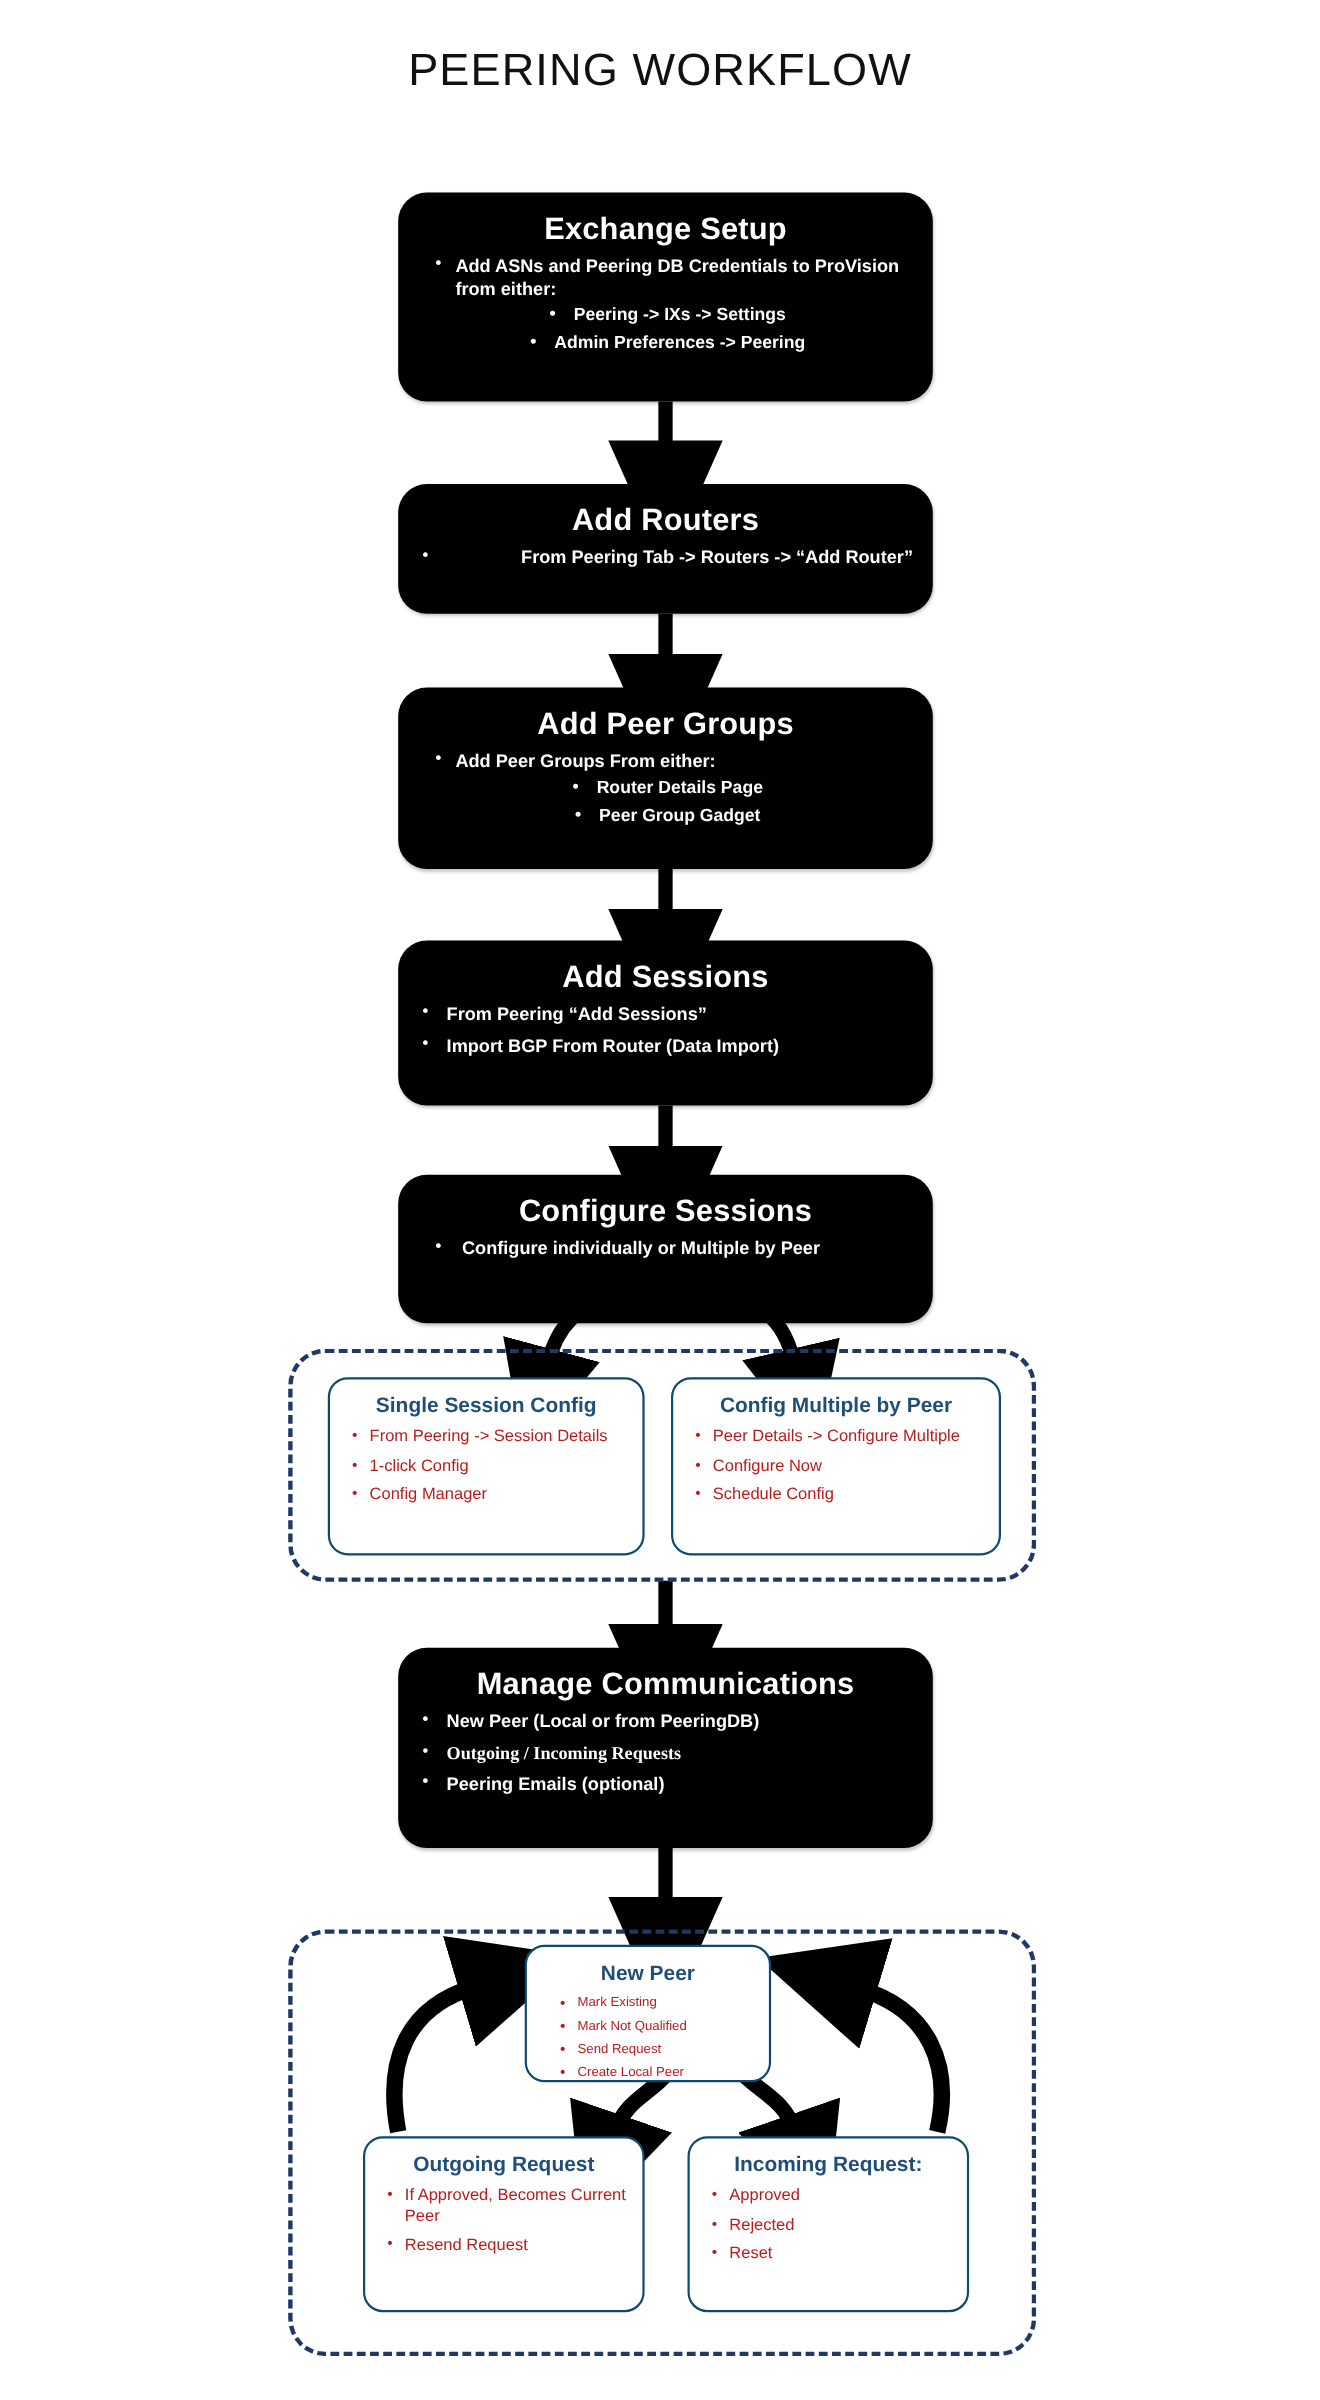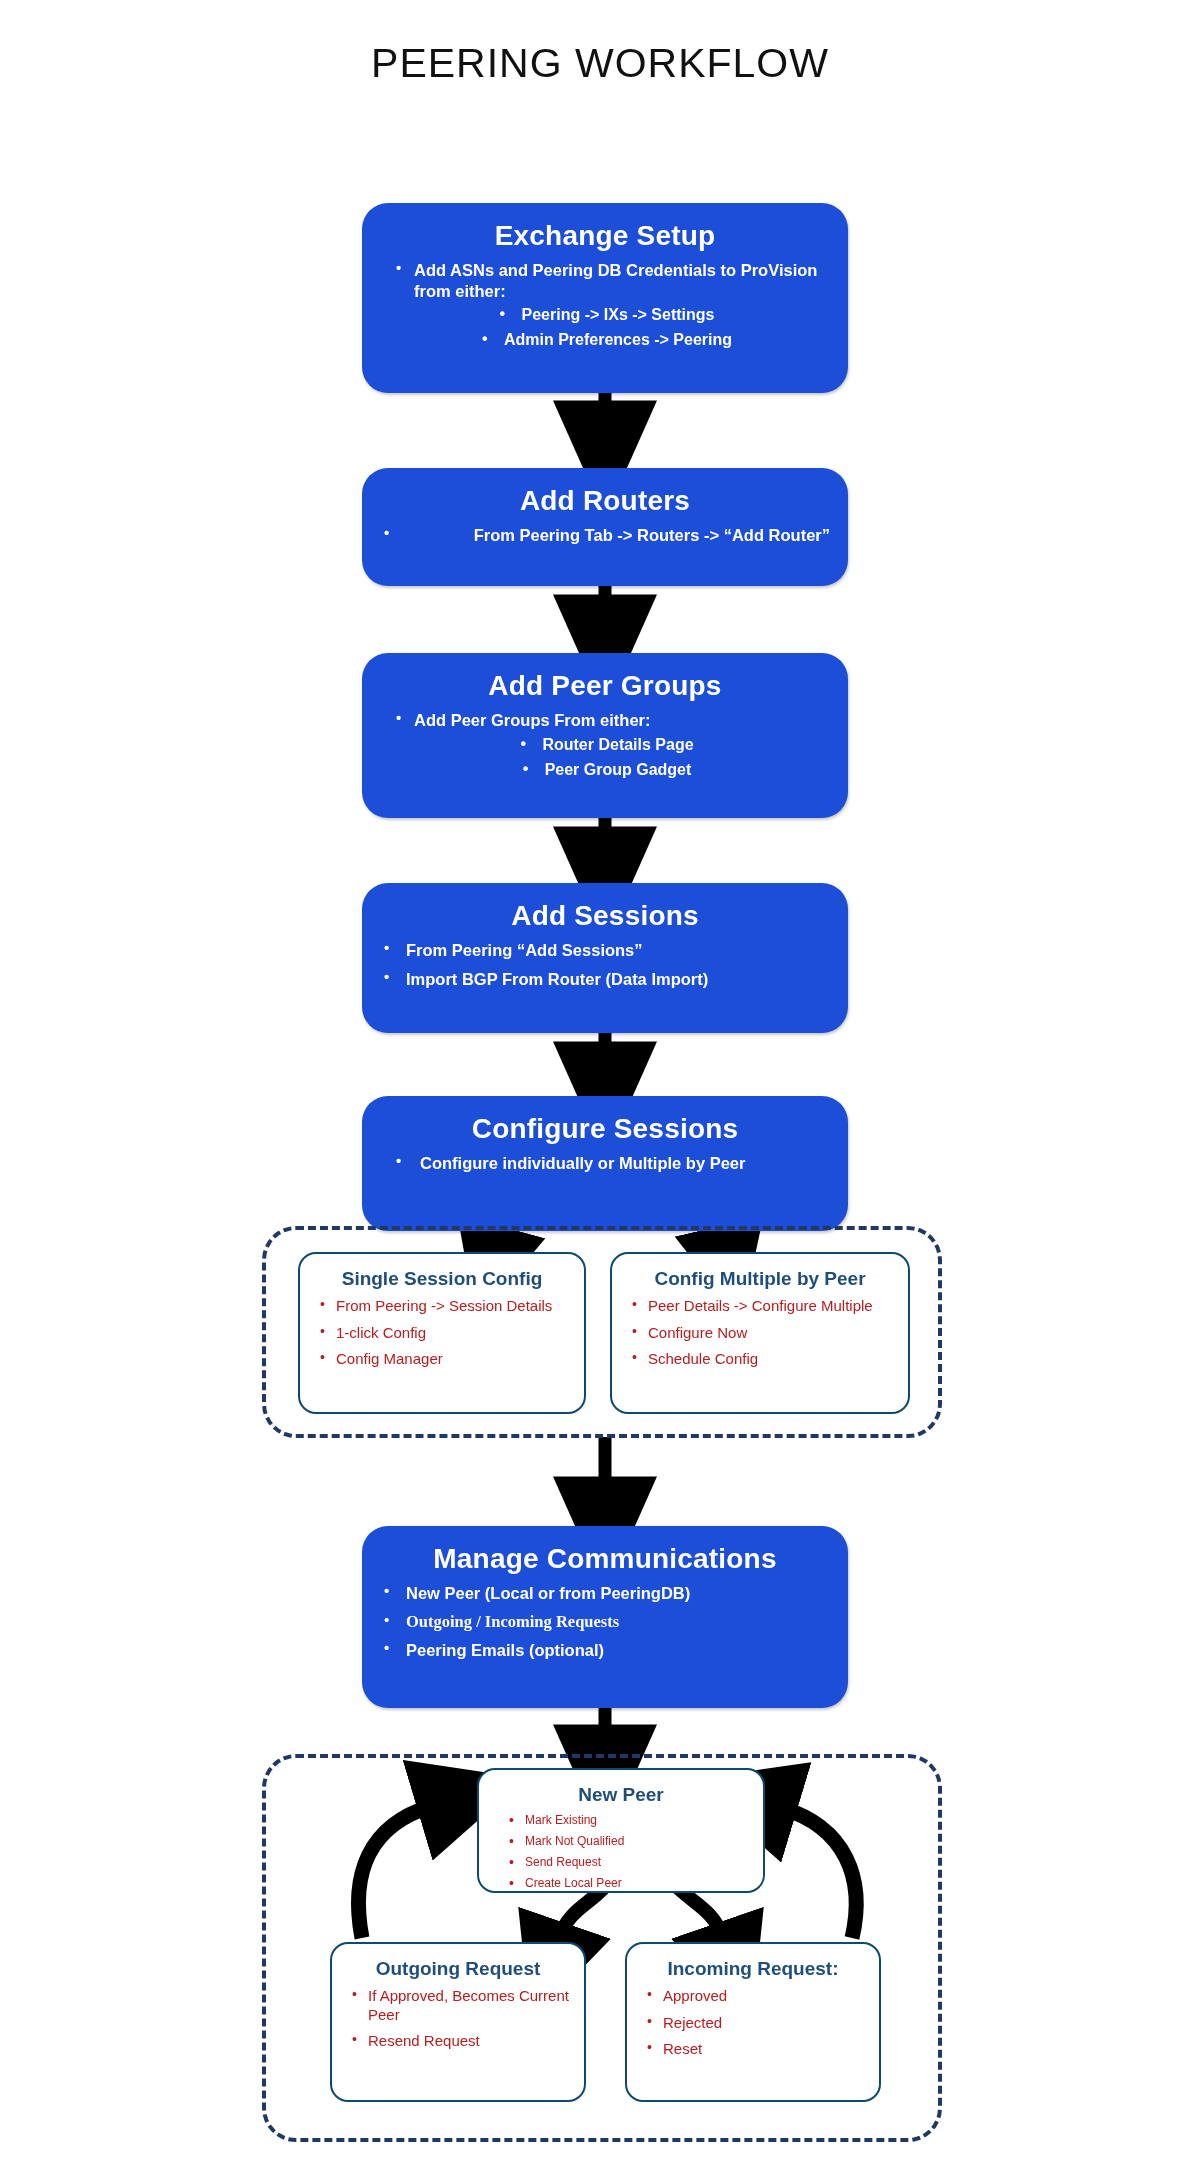--- a/index.html
+++ b/index.html
@@ -12,24 +12,23 @@
 
   
   .title{
     position:absolute;left:0;top:40px;width:1200px;text-align:center;
     font-size:41px;font-weight:400;letter-spacing:1px;color:#111111;
     font-family:"Liberation Sans", sans-serif;
   }
 
   
   .pbox{
-    position:absolute;background:#1d4ed8;border-radius:26px;
+    position:absolute;background:#000000;border-radius:26px;
     color:#ffffff;box-sizing:border-box;padding:10px 18px 4px 18px;
     box-shadow:1px 2px 3px rgba(0,0,0,.22);
-    margin-top:28px;
   }
   .pbox .ptitle{
     text-align:center;font-weight:bold;font-size:28px;line-height:1.15;
     margin:7px 0 8px 0;letter-spacing:.2px;
   }
   .pbox ul{list-style:none;margin:0;padding:0;}
   .pbox li{
     font-size:16.5px;font-weight:bold;line-height:1.25;
     margin:0 0 4px 0;padding-left:20px;position:relative;
   }
@@ -205,21 +204,21 @@
     <div class="ptitle">Manage Communications</div>
     <ul style="margin-top:4px;">
       <li style="padding-left:26px;margin-bottom:8px;">New Peer (Local or from PeeringDB)</li>
       <li style="padding-left:26px;margin-bottom:8px;font-family:Liberation Serif, serif;">Outgoing / Incoming Requests</li>
       <li style="padding-left:26px;">Peering Emails (optional)</li>
     </ul>
   </div>
 
   <div class="dashgroup" style="left:262px;top:1754px;width:680px;height:388px;"></div>
 
-  <div class="wbox np" style="left:477px;top:1768px;width:288px;height:125px;">
+  <div class="wbox np" style="left:477px;top:1768px;width:224px;height:125px;">
     <div class="wtitle">New Peer</div>
     <ul>
       <li>Mark Existing</li>
       <li>Mark Not Qualified</li>
       <li>Send Request</li>
       <li>Create Local Peer</li>
     </ul>
   </div>
 
   <div class="wbox" style="left:330px;top:1942px;width:256px;height:160px;">

